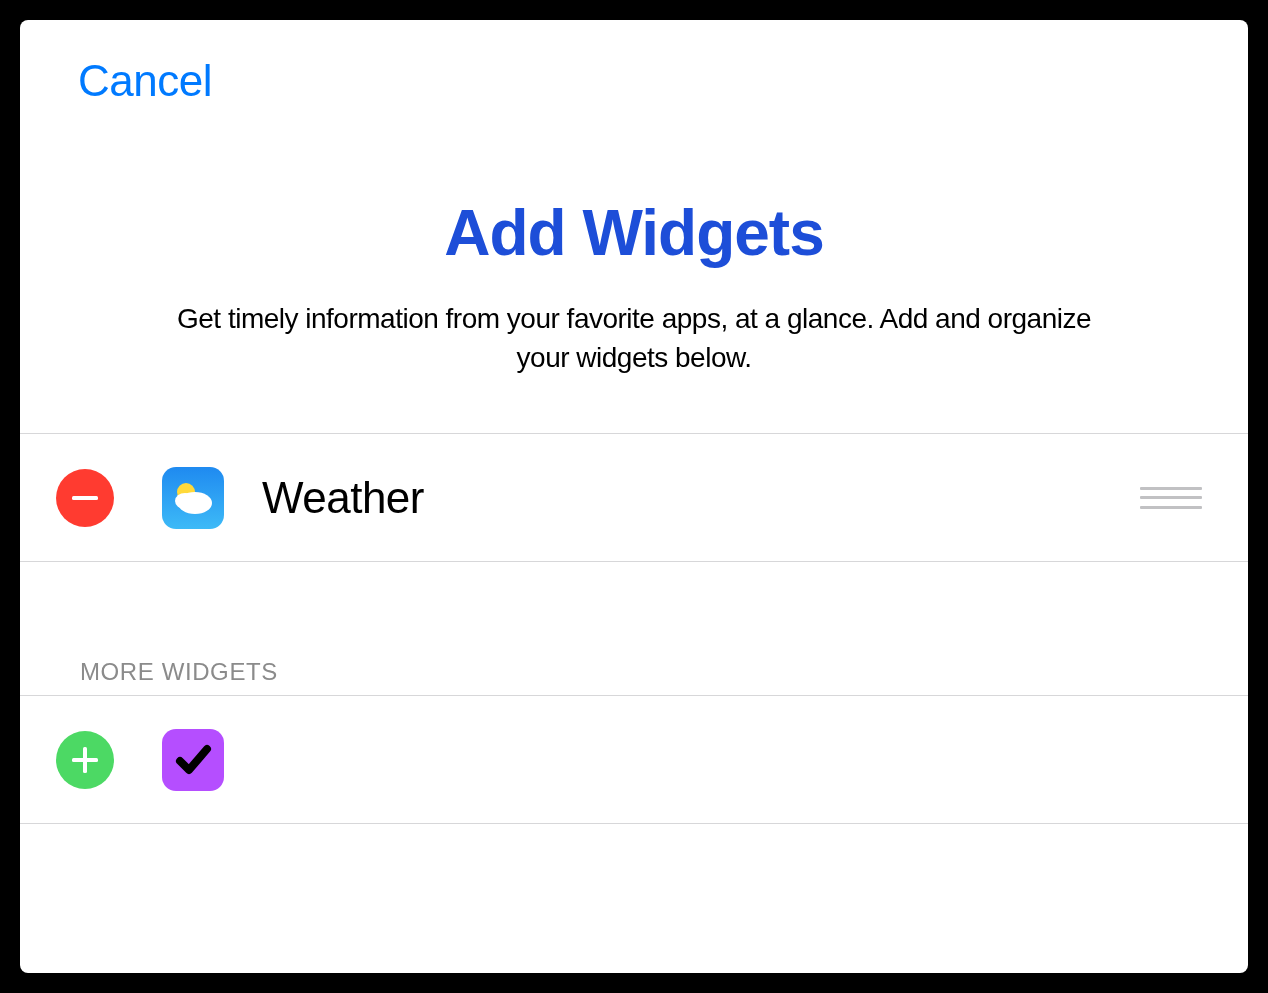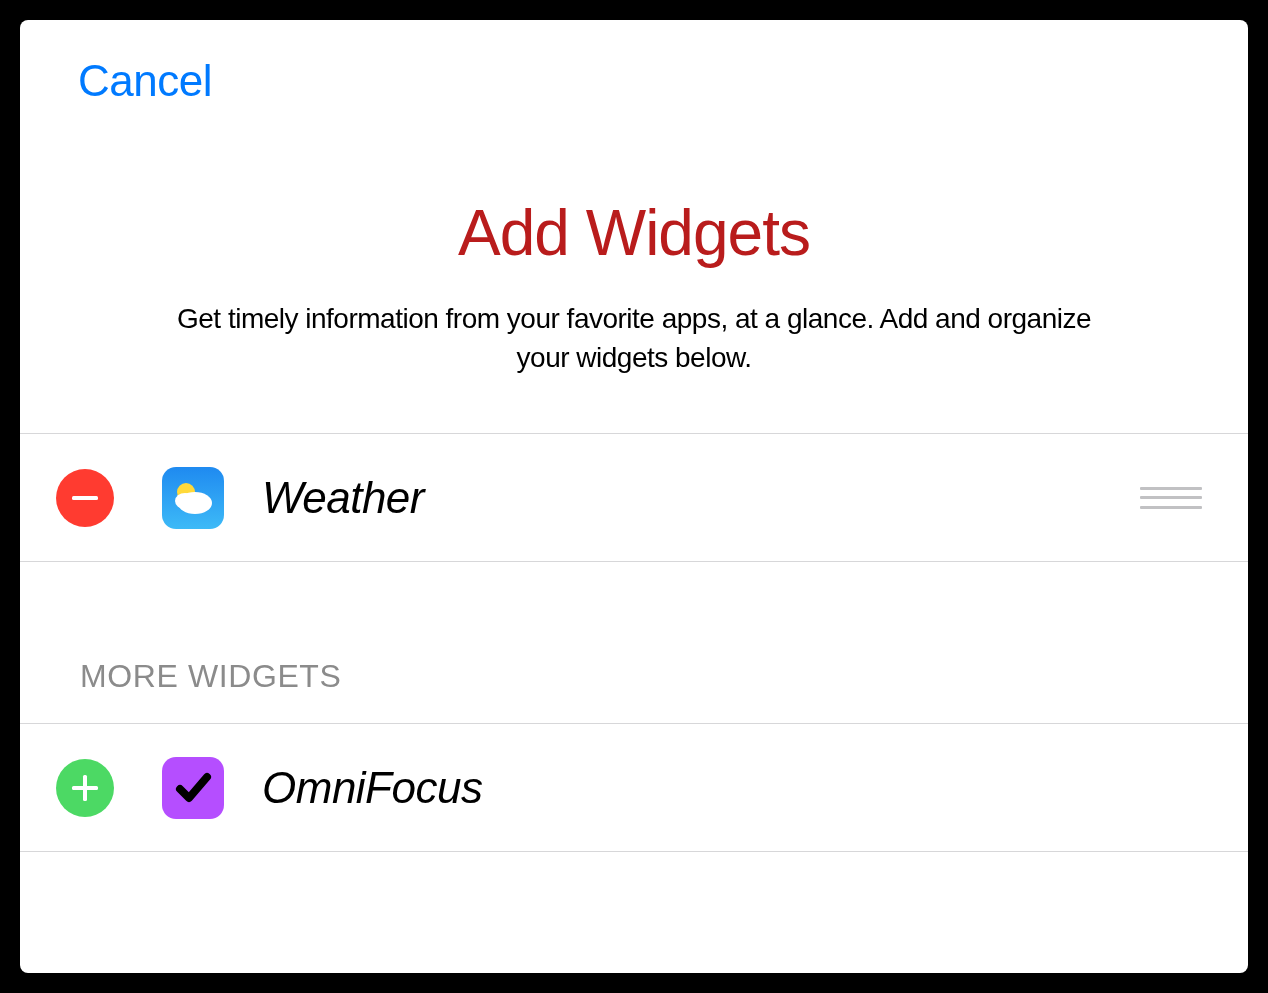--- a/index.html
+++ b/index.html
@@ -33,23 +33,23 @@
     }
     .nav-btn.done {
       font-weight: 600;
     }
     .title-block {
       text-align: center;
       padding: 90px 140px 56px 140px;
     }
     .title {
       font-size: 64px;
-      font-weight: 400;
+      font-weight: 700;
       letter-spacing: -1px;
-      color: #b91c1c;
+      color: #1d4ed8;
       margin-bottom: 30px;
     }
     .subtitle {
       font-size: 28px;
       font-weight: 400;
       color: #000;
       line-height: 1.38;
       letter-spacing: -0.5px;
     }
     .list-section {
@@ -91,43 +91,42 @@
       background: linear-gradient(180deg, #1f8af0 0%, #3dbaf7 100%);
     }
     .app-icon.omnifocus {
       background: #b54eff;
     }
     .row-label {
       font-size: 44px;
       color: #000;
       letter-spacing: -0.5px;
       flex: 1;
-      font-style: italic;
     }
     .drag-handle {
       width: 62px;
       height: 22px;
       display: flex;
       flex-direction: column;
       justify-content: space-between;
       cursor: grab;
       flex-shrink: 0;
       margin-right: 6px;
     }
     .drag-handle span {
       display: block;
       height: 3px;
       background: #c1c1c3;
       border-radius: 1px;
     }
     .section-header {
-      font-size: 32px;
+      font-size: 24px;
       color: #8b8b8b;
       letter-spacing: 0.6px;
-      padding: 96px 0 28px 60px;
+      padding: 96px 0 9px 60px;
       background: #fff;
       border-bottom: 1px solid #d7d7d9;
     }
   </style>
 </head>
 <body>
 
 <div class="sheet">
 
   <div class="header-bar">
@@ -170,17 +169,16 @@
         <svg width="28" height="28" viewBox="0 0 28 28">
           <rect x="12" y="1" width="4" height="26" rx="1.5" fill="#fff"></rect>
           <rect x="1" y="12" width="26" height="4" rx="1.5" fill="#fff"></rect>
         </svg>
       </div>
       <div class="app-icon omnifocus">
         <svg width="42" height="42" viewBox="0 0 42 42">
           <path d="M8 22 L17 31 L35 10" stroke="#000" stroke-width="8" fill="none" stroke-linecap="round" stroke-linejoin="round"></path>
         </svg>
       </div>
-      <div class="row-label">OmniFocus</div>
     </div>
   </div>
 
 </div>
 
 </body></html>

